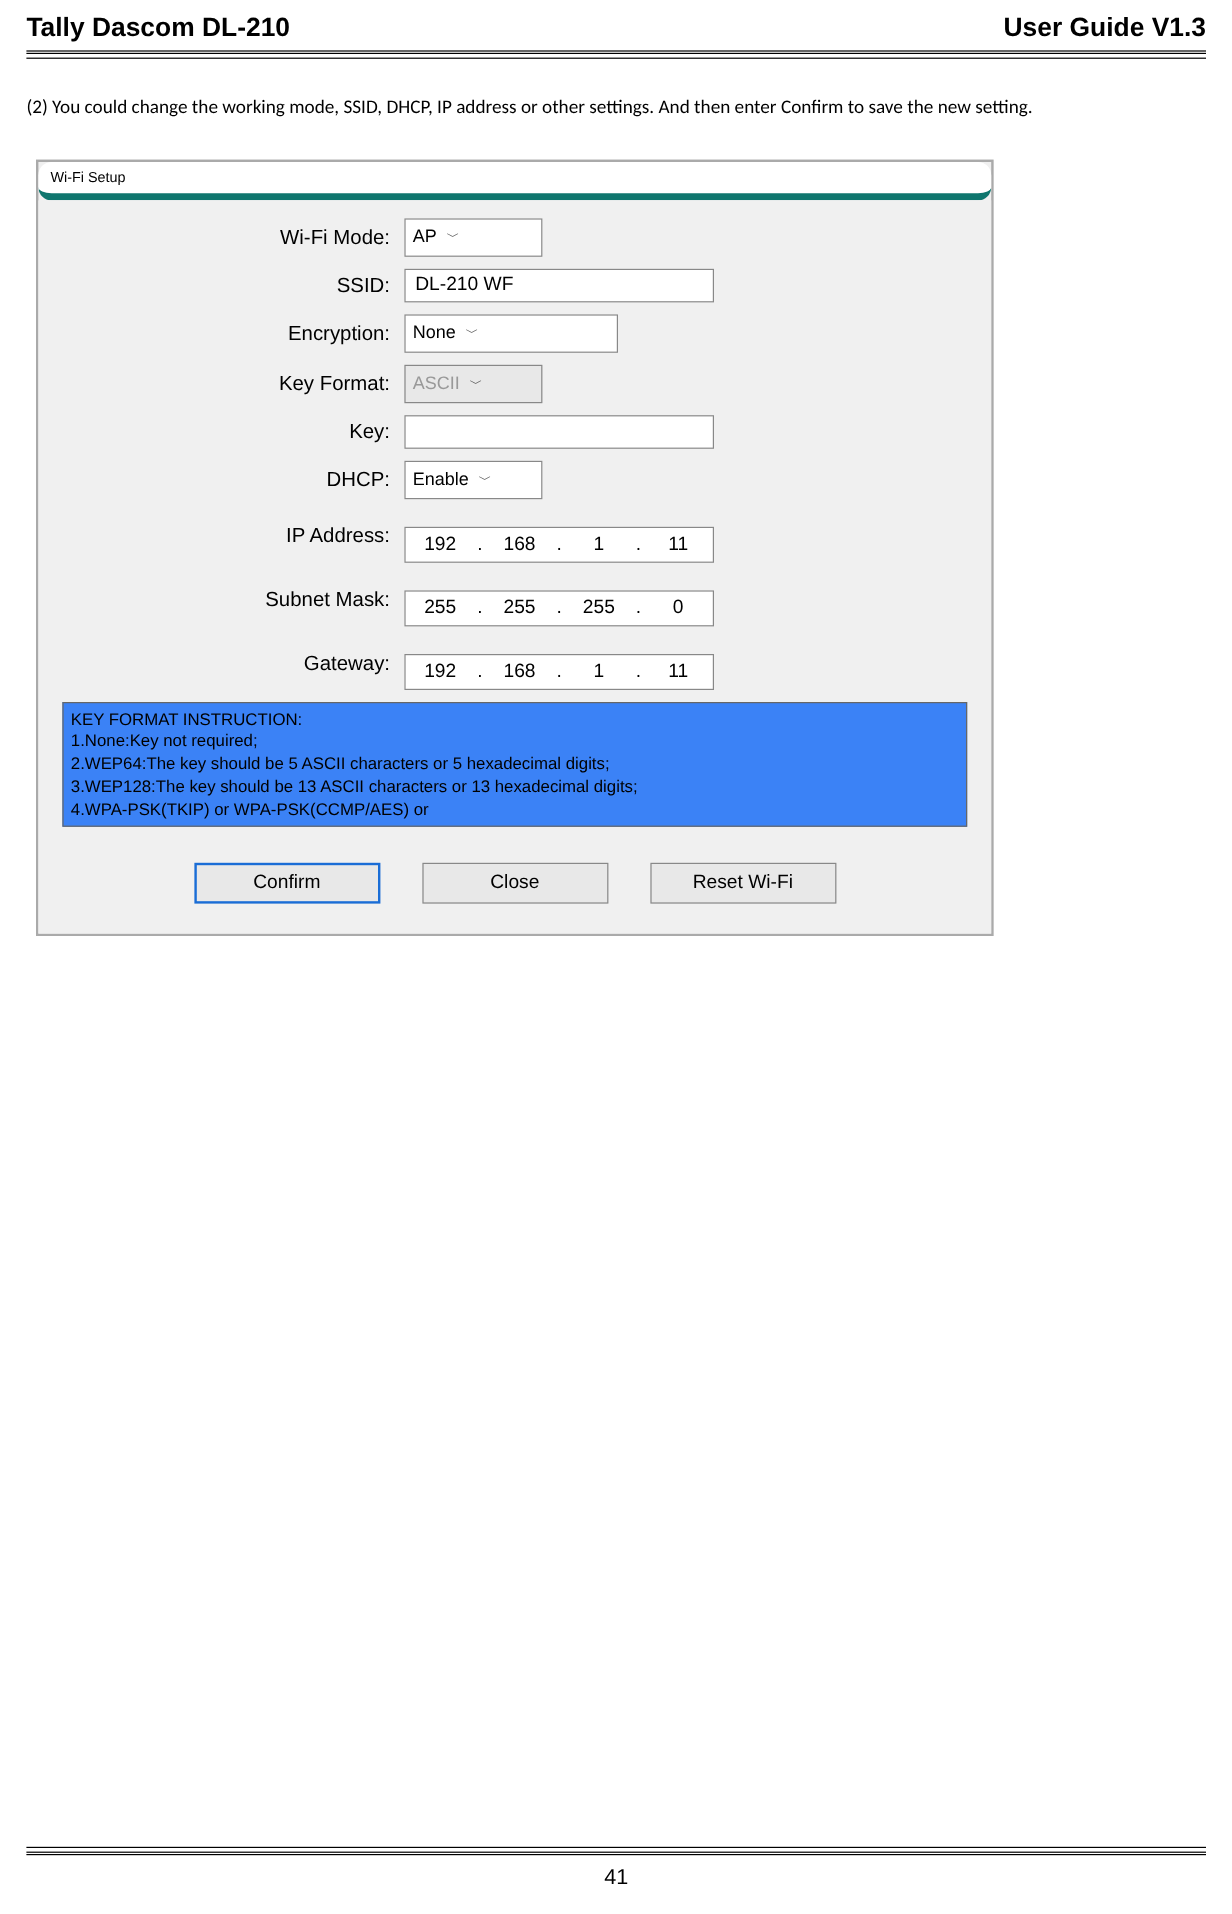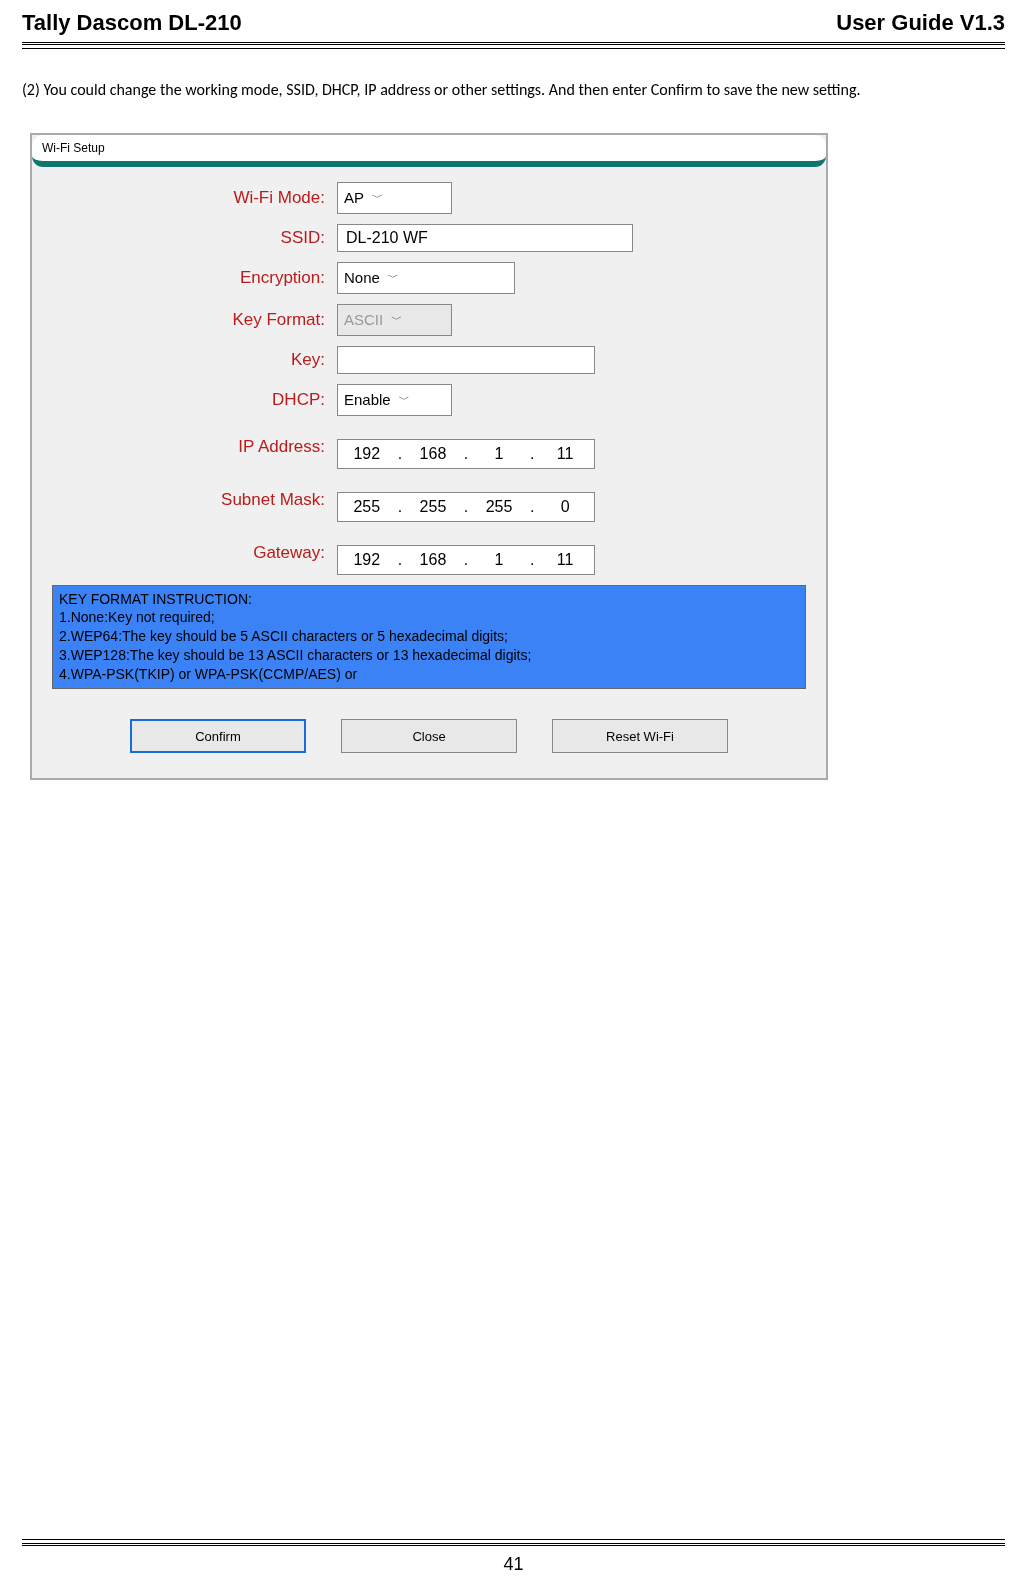--- a/index.html
+++ b/index.html
@@ -57,21 +57,21 @@
     .form-row {
       display: flex;
       align-items: center;
       margin-bottom: 10px;
     }
     .form-label {
       width: 285px;
       text-align: right;
       padding-right: 12px;
       font-size: 17px;
-      color: #b91c1c;
+      color: #000000;
     }
     .select-control {
       border: 1px solid #888;
       background: #fff;
       height: 32px;
       padding: 3px 6px;
       font-size: 15px;
       display: flex;
       align-items: center;
       justify-content: flex-start;
@@ -119,25 +119,25 @@
       font-size: 14px;
       line-height: 1.35;
     }
     .button-row {
       display: flex;
       justify-content: center;
       gap: 35px;
       margin-top: 20px;
     }
     .dlg-button {
-      width: 176px;
+      width: 155px;
       height: 34px;
       border: 1px solid #888;
       background: #e8e8e8;
-      font-size: 13px;
+      font-size: 16px;
       display: flex;
       align-items: center;
       justify-content: center;
     }
     .dlg-button.primary {
       border: 2px solid #1a6dd6;
     }
     .footer {
       position: absolute;
       bottom: 20px;
@@ -173,21 +173,21 @@
     <div class="form-row">
       <div class="form-label">Wi-Fi Mode:</div>
       <div class="select-control" style="width:115px">
         <span>AP</span>
         <span class="select-arrow">﹀</span>
       </div>
     </div>
 
     <div class="form-row">
       <div class="form-label">SSID:</div>
-      <div class="text-input" style="width:296px">
+      <div class="text-input" style="width:258px">
         <span>DL-210 WF</span>
       </div>
     </div>
 
     <div class="form-row">
       <div class="form-label">Encryption:</div>
       <div class="select-control" style="width:178px">
         <span>None</span>
         <span class="select-arrow">﹀</span>
       </div>

